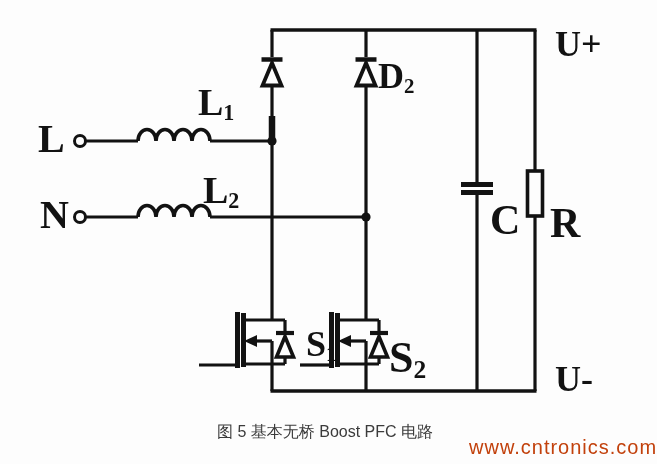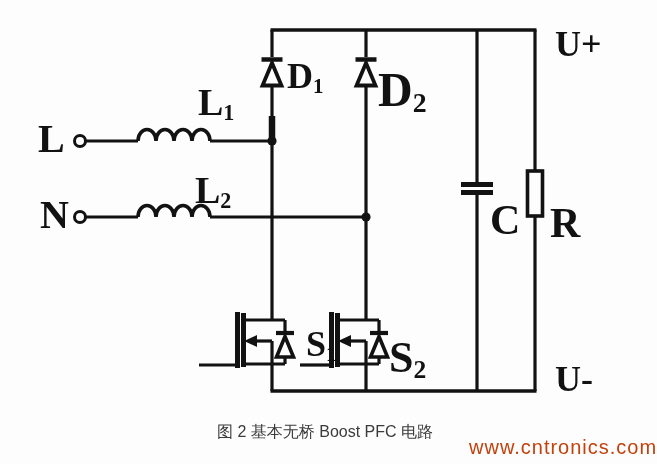--- a/index.html
+++ b/index.html
@@ -127,30 +127,29 @@
         <path d="M535,216 V391"></path>
       </g>
 
     </g>
   </svg>
 
   <div class="lbl" style="left:38px;top:119px;font-size:40px">L</div>
   <div class="lbl" style="left:40px;top:195px;font-size:40px">N</div>
 
   <div class="lbl" style="left:198px;top:83px;font-size:38px"><span>L</span><sub>1</sub></div>
-  <div class="lbl" style="left:195px;top:171px;font-size:38px"><span>L</span><sub>2</sub></div>
+  <div class="lbl" style="left:203px;top:171px;font-size:38px"><span>L</span><sub>2</sub></div>
 
-  <div class="lbl" style="left:287px;top:58px;font-size:36px"><span>D</span><sub>1</sub></div>
-  <div class="lbl" style="left:378px;top:66px;font-size:48px"><span>D</span><sub>2</sub></div>
+  <div class="lbl" style="left:378px;top:58px;font-size:36px"><span>D</span><sub>2</sub></div>
 
   <div class="lbl" style="left:306px;top:326px;font-size:36px"><span>S</span><sub>1</sub></div>
   <div class="lbl" style="left:389px;top:336px;font-size:44px"><span>S</span><sub>2</sub></div>
 
   <div class="lbl" style="left:490px;top:199px;font-size:42px">C</div>
   <div class="lbl" style="left:550px;top:202px;font-size:42px">R</div>
 
   <div class="lbl" style="left:555px;top:26px;font-size:36px">U+</div>
   <div class="lbl" style="left:555px;top:361px;font-size:36px">U-</div>
 
-  <div class="caption">图 2  基本无桥 Boost PFC 电路</div>
+  <div class="caption">图 5  基本无桥 Boost PFC 电路</div>
   <div class="watermark">www.cntronics.com</div>
 
 </div>
 
 </body></html>

